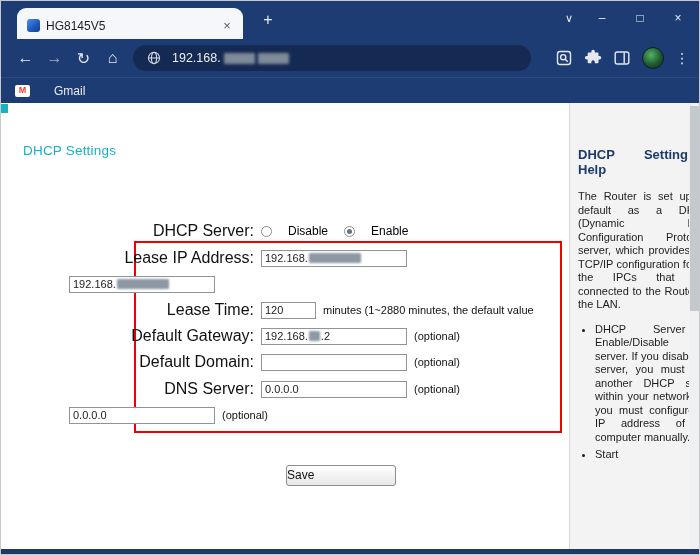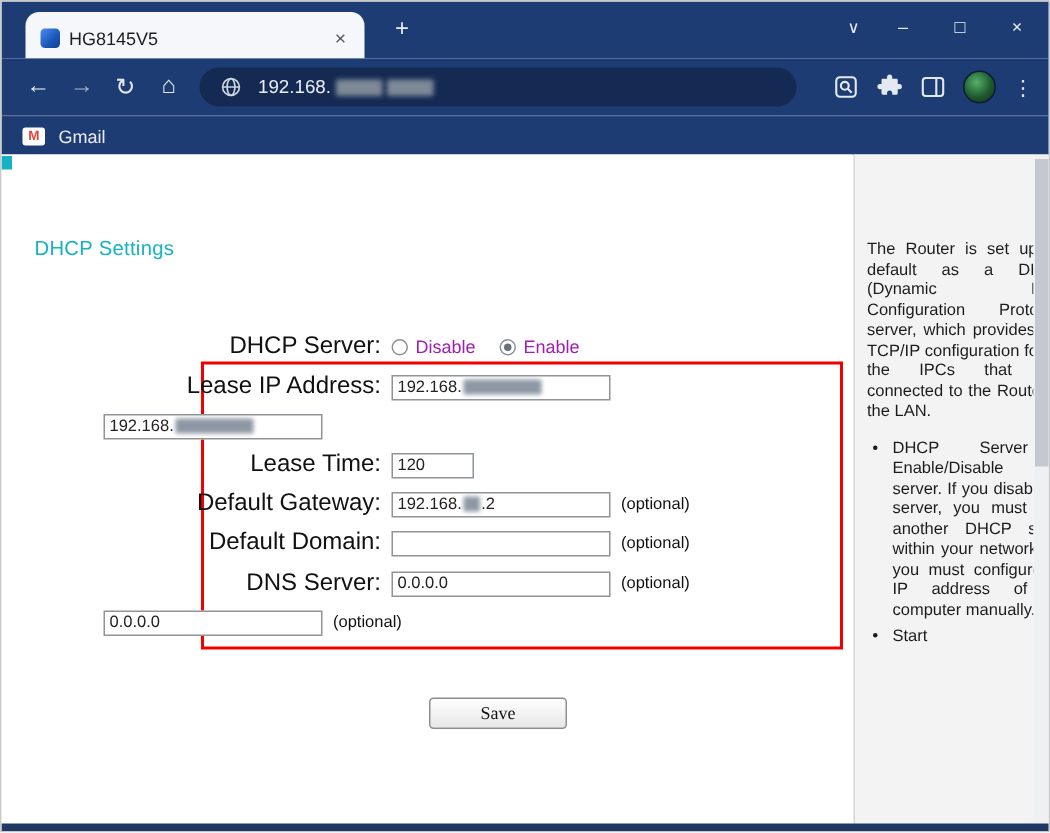--- a/index.html
+++ b/index.html
@@ -33,41 +33,41 @@
   .addr-text{margin-left:9px;font-size:12.5px;color:#e9edf3;display:flex;align-items:center;}
   .tool-right{margin-left:auto;display:flex;align-items:center;gap:11px;padding-right:4px;}
   .ticon{display:inline-flex;width:18px;height:18px;align-items:center;justify-content:center;}
   .avatar{width:22px;height:22px;border-radius:50%;background:radial-gradient(circle at 40% 35%,#56b06a 0%,#1d5a2e 55%,#102a17 100%);border:1px solid #0c1e33;}
   .menu-dots{color:var(--icon);font-size:14px;width:12px;text-align:center;}
 
   
   .bookmarks{position:absolute;left:0;top:76px;width:700px;height:26px;background:var(--bar);display:flex;align-items:center;padding:0 14px;border-top:1px solid rgba(255,255,255,.07);}
   .gmail-chip{display:flex;align-items:center;}
   .gmail-ic{width:15px;height:12px;background:#fff;border-radius:2px;display:flex;align-items:center;justify-content:center;font-weight:bold;font-size:9px;color:#ea4335;line-height:1;}
-  .gmail-label{margin-left:9px;color:#e9edf3;font-size:12px;}
+  .gmail-label{margin-left:24px;color:#e9edf3;font-size:12px;}
 
   
   .page{position:absolute;left:0;top:102px;width:567px;height:446px;background:#fff;}
   .corner-accent{position:absolute;left:0;top:1px;width:7px;height:9px;background:var(--teal);}
-  .page-title{position:absolute;left:22px;top:55px;font-size:13.5px;font-weight:500;color:var(--teal);letter-spacing:.2px;}
+  .page-title{position:absolute;left:22px;top:40px;font-size:13.5px;font-weight:500;color:var(--teal);letter-spacing:.2px;}
 
   .frow{position:absolute;left:68px;display:flex;align-items:center;height:18px;}
   .flabel{width:185px;text-align:right;margin-right:7px;font-size:16px;color:#111;white-space:nowrap;}
   .finput{width:146px;height:17px;border:1px solid #8f9499;background:#fff;display:flex;align-items:center;padding:0 3px;font-size:11px;color:#222;overflow:hidden;}
   .finput.narrow{width:55px;}
   .fnote{margin-left:7px;font-size:11px;color:#111;white-space:nowrap;}
   .fnote.clip{max-width:232px;overflow:hidden;}
 
   .radio{width:11px;height:11px;border-radius:50%;border:1px solid #8a9097;background:#fff;display:inline-block;position:relative;flex:0 0 auto;}
   .radio.sel::after{content:"";position:absolute;left:2px;top:2px;width:5px;height:5px;border-radius:50%;background:#68727f;}
-  .radio-label{font-size:12px;color:#a21caf;margin:0 16px 0 5px;}
+  .radio-label{font-size:12px;color:#000000;margin:0 16px 0 16px;}
 
   .redbox{position:absolute;left:133px;top:138px;width:428px;height:192px;border:2px solid var(--red);pointer-events:none;}
 
-  .save-btn{position:absolute;left:285px;top:362px;width:92px;height:21px;background:linear-gradient(#fefefe,#e7e7e7);border:1px solid #8d8d8d;border-radius:3px;font-size:12px;color:#111;text-align:center;line-height:19px;cursor:default;font-family:Liberation Serif, serif;}
+  .save-btn{position:absolute;left:285px;top:362px;width:110px;height:21px;background:linear-gradient(#fefefe,#e7e7e7);border:1px solid #8d8d8d;border-radius:3px;font-size:12px;color:#111;text-align:left;line-height:19px;cursor:default;}
 
   .mask{display:inline-block;height:10px;border-radius:1px;background:#8e98a4;filter:blur(1.3px);vertical-align:middle;}
   .mask-url{width:31px;background:#7f8a98;height:11px;filter:blur(1.6px);margin-left:3px;}
   .mask-ip{width:52px;margin-left:1px;}
   .mask-gw{width:11px;margin:0 1px;}
 
   
   .help{position:absolute;left:568px;top:102px;width:120px;height:446px;background:#f3f3f4;border-left:1px solid #d8d8d8;overflow:hidden;padding:44px 0 0 8px;}
   .help-title{width:110px;font-size:13px;font-weight:bold;color:#1c3a6e;text-align:justify;line-height:15px;}
   .help-para{margin-top:13px;width:132px;font-size:11px;line-height:13.5px;color:#1c1c1c;text-align:justify;}
@@ -178,20 +178,21 @@
           <span class="mask mask-ip"></span>
       </span>
       <span class="fnote"></span>
     </div>
 
     <div class="frow" style="top:198px">
       <span class="flabel">Lease Time:</span>
       <span class="finput narrow">
         <span>120</span>
       </span>
+      <span class="fnote clip">minutes (1~2880 minutes, the default value</span>
     </div>
 
     <div class="frow" style="top:224px">
       <span class="flabel">Default Gateway:</span>
       <span class="finput">
         <span>192.168.</span>
           <span class="mask mask-gw"></span>
           <span>.2</span>
       </span>
       <span class="fnote">(optional)</span>
@@ -217,20 +218,21 @@
       <span class="finput">
         <span>0.0.0.0</span>
       </span>
       <span class="fnote">(optional)</span>
     </div>
 
     <div class="save-btn">Save</div>
   </div>
 
   <div class="help">
+    <div class="help-title">DHCP Setting Help</div>
     <div class="help-para">The Router is set up by default as a DHCP (Dynamic Host Configuration Protocol) server, which provides the TCP/IP configuration for all the IPCs that are connected to the Router in the LAN.</div>
     <ul>
       <li>DHCP Server - Enable/Disable the server. If you disable the server, you must have another DHCP server within your network else you must configure the IP address of the computer manually.</li>
       <li>Start</li>
     </ul>
   </div>
 
   <div class="scrollbar">
     <div class="scroll-thumb"></div>
   </div>

